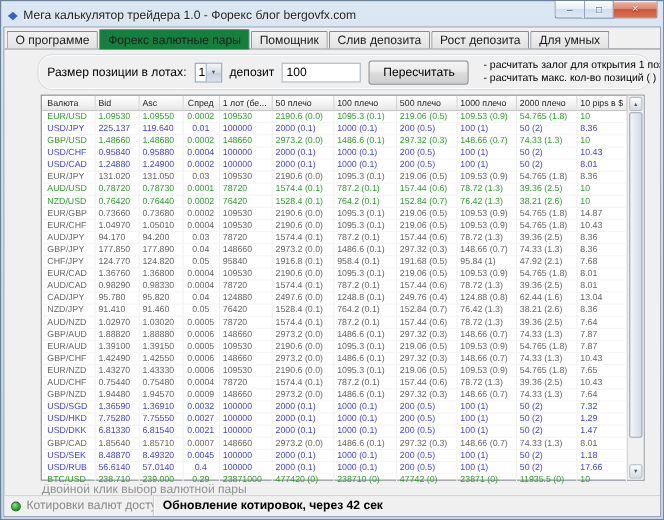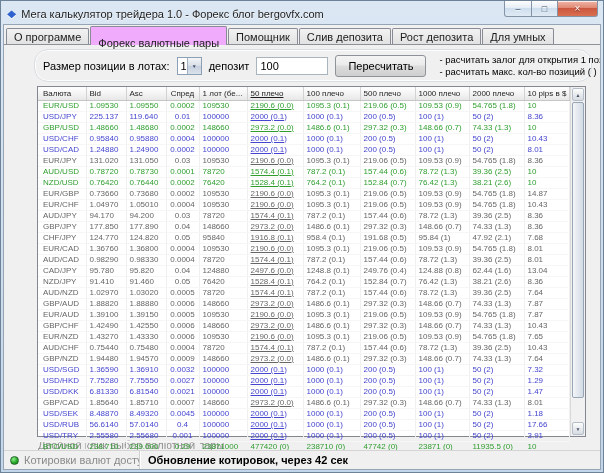--- a/index.html
+++ b/index.html
@@ -17,21 +17,21 @@
   .wbtn.max { width:26px; border-left:none; background:linear-gradient(#fdfdfe,#e6eef7 45%,#cfdeee 50%,#dfeaf4); }
   .wbtn.close { width:40px; border-left:none; border-radius:0 0 3px 0; color:#fff; font-size:10px;
                 background:linear-gradient(#f0b6a9,#e08873 45%,#cc5740 50%,#d96f50); text-shadow:0 1px 1px #7d2213; }
   
   .inner { flex:1; border:1px solid #96a5b5; background:#f0f0f0; display:flex; flex-direction:column; overflow:hidden; }
   
   .tabbar { height:19px; padding:2px 2px 0 2px; display:flex; align-items:flex-end; position:relative; z-index:2; }
   .tab { font-size:11px; color:#1c1c1c; padding:2px 7px 2px 7px; border:1px solid #898c95; border-bottom:none;
          background:linear-gradient(#f2f2f2,#e2e2e2); margin-right:1px; border-radius:2px 2px 0 0; height:16px;
          white-space:nowrap;text-align:right; }
-  .tab.active { background:#f0abfc; height:19px; padding-top:10px; margin-bottom:-1px; position:relative; }
+  .tab.active { background:#15803d; height:19px; padding-top:4px; margin-bottom:-1px; position:relative; }
   .tabpage { flex:1; border-top:1px solid #8e9199; padding:4px 8px 0 30px; overflow:hidden; }
   
   .groupbox { height:33px; border:1px solid #d9dee3; border-radius:14px; box-shadow:inset 0 0 0 1px #fdfdfd;
               display:flex; align-items:center; padding:0 8px; gap:7px; margin-bottom:4px; }
   .lbl { font-size:11px; color:#000; white-space:nowrap; }
   .select { width:36px; height:18px; border:1px solid #8ca0b5; background:#fff; display:flex; align-items:center;
             font-size:11px; }
   .select .val { flex:1; padding-left:3px; }
   .select .arrow { width:14px; height:16px; background:linear-gradient(#f4f6f8,#d7dee7 50%,#c3cedd 50%,#dbe3ec);
                    border-left:1px solid #9fb0c2; font-size:5px; color:#40506a; display:flex; align-items:center; justify-content:center; }
@@ -45,21 +45,21 @@
   table { border-collapse:collapse; table-layout:fixed; width:532px; font-size:8px; }
   th { height:13px; font-weight:normal; text-align:left; padding:0 3px; color:#1e1e1e; white-space:nowrap; overflow:hidden;
        background:linear-gradient(#ffffff,#f3f3f3 55%,#e7e7e7); border-right:1px solid #d2d2d2; border-bottom:1px solid #c6c6c6; }
   td { height:10.5px; line-height:10px; padding:0 3px; white-space:nowrap; overflow:hidden;
        border-right:1px solid #f0f0f0; border-bottom:1px solid #f6f6f6; }
   th:nth-child(1),td:nth-child(1){width:48px; padding-left:5px;}
   th:nth-child(2),td:nth-child(2){width:40px;}
   th:nth-child(3),td:nth-child(3){width:40px;}
   th:nth-child(4),td:nth-child(4){width:33px;text-align:center;}
   th:nth-child(5),td:nth-child(5){width:48px;}
-  th:nth-child(6),td:nth-child(6){width:56px;text-decoration:underline;}
+  th:nth-child(6),td:nth-child(6){width:56px;}
   th:nth-child(7),td:nth-child(7){width:57px;}
   th:nth-child(8),td:nth-child(8){width:55px;}
   th:nth-child(9),td:nth-child(9){width:54px;}
   th:nth-child(10),td:nth-child(10){width:55px;}
   .row-green td { color:#2f9e2f; }
   .row-blue td  { color:#4545cf; }
   .row-gray td  { color:#666666; }
   
   .vscroll { position:absolute; top:0; right:0; bottom:0; width:15px; background:#f1f1f1; border-left:1px solid #d9d9d9; }
   .sb-btn { position:absolute; left:1px; right:1px; height:13px; background:linear-gradient(#fdfdfd,#e8ebee 50%,#d7dce2);
@@ -518,33 +518,20 @@
                 <td>57.0140</td>
                 <td>0.4</td>
                 <td>100000</td>
                 <td>2000 (0.1)</td>
                 <td>1000 (0.1)</td>
                 <td>200 (0.5)</td>
                 <td>100 (1)</td>
                 <td>50 (2)</td>
                 <td>17.66</td>
               </tr>
-              <tr class="row-blue">
-                <td>USD/TRY</td>
-                <td>2.55580</td>
-                <td>2.55680</td>
-                <td>0.001</td>
-                <td>100000</td>
-                <td>2000 (0.1)</td>
-                <td>1000 (0.1)</td>
-                <td>200 (0.5)</td>
-                <td>100 (1)</td>
-                <td>50 (2)</td>
-                <td>3.91</td>
-              </tr>
               <tr class="row-green">
                 <td>BTC/USD</td>
                 <td>238.710</td>
                 <td>239.000</td>
                 <td>0.29</td>
                 <td>23871000</td>
                 <td>477420 (0)</td>
                 <td>238710 (0)</td>
                 <td>47742 (0)</td>
                 <td>23871 (0)</td>

